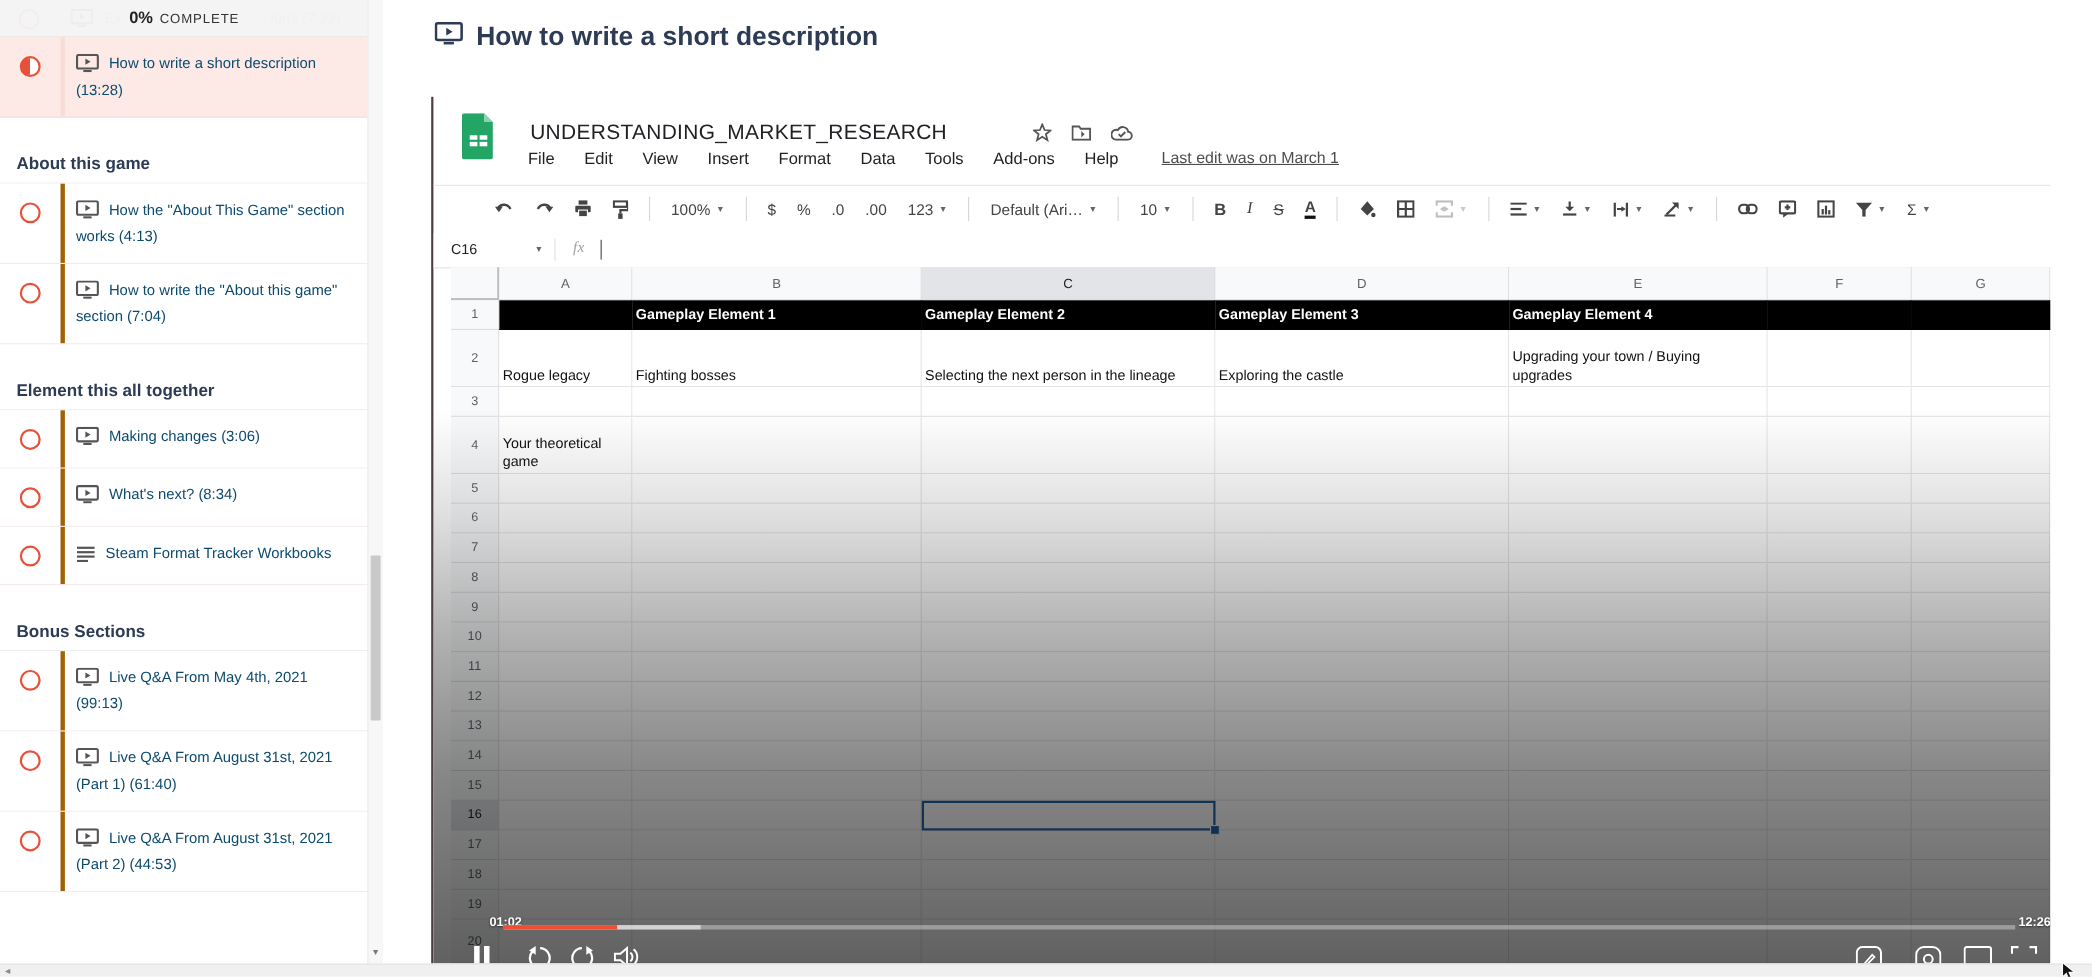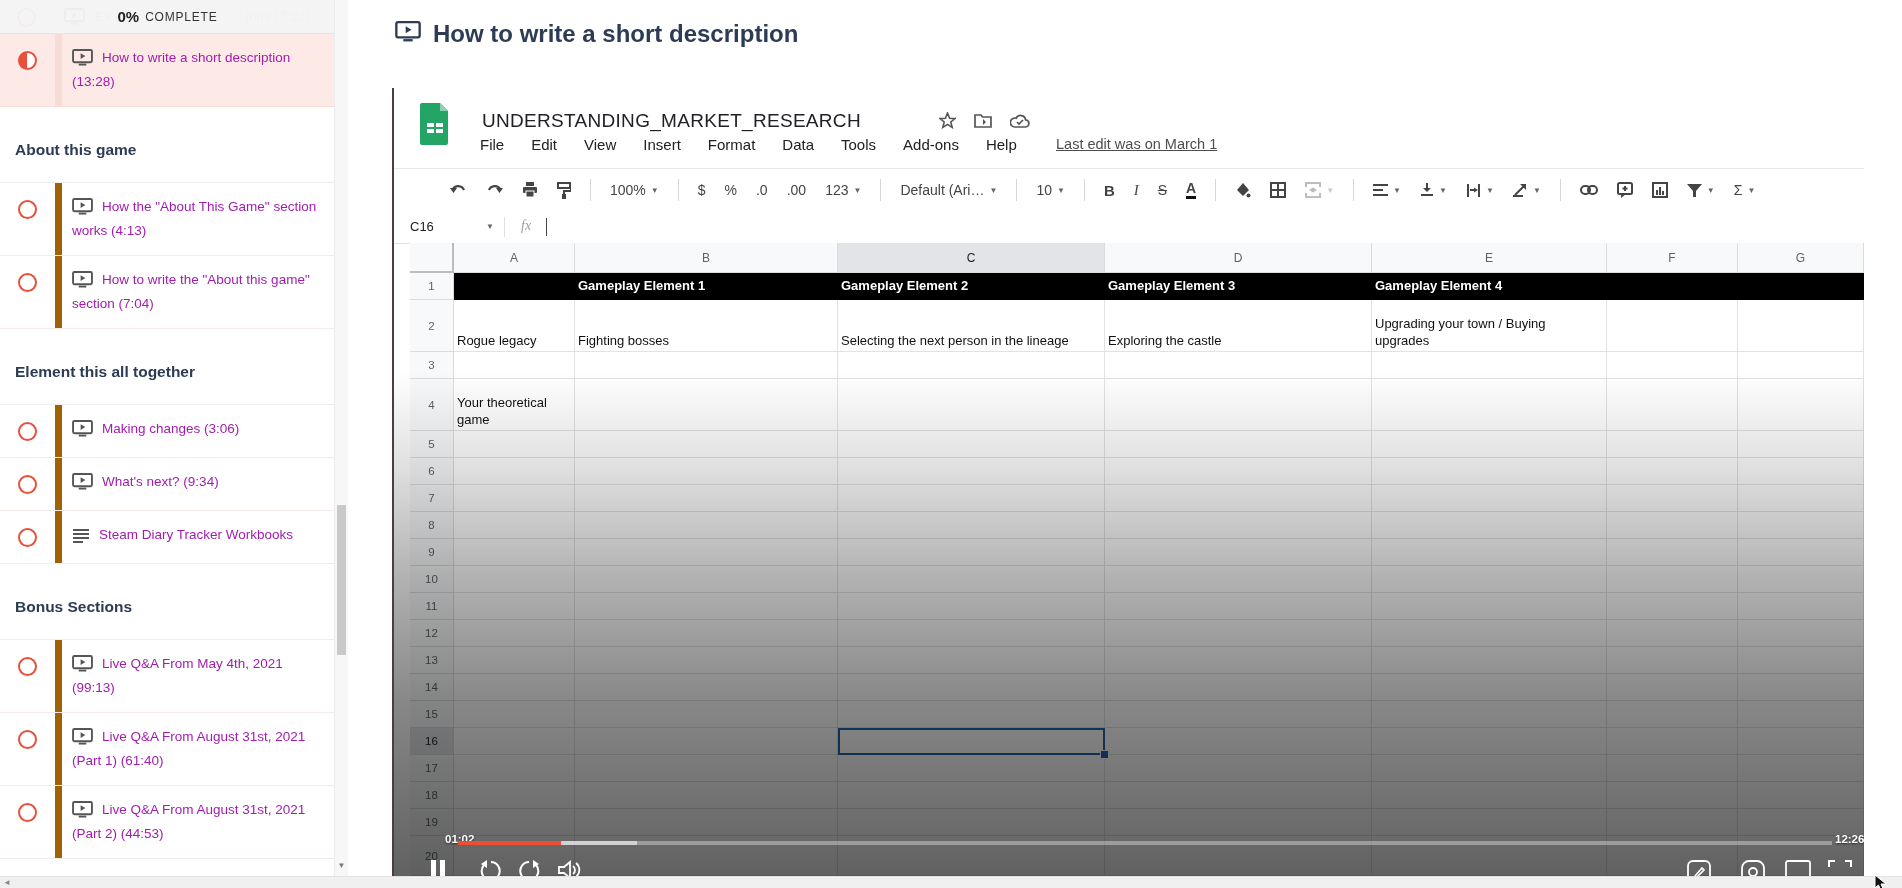--- a/index.html
+++ b/index.html
@@ -16,24 +16,24 @@
   .ghost-item .gi-b{position:absolute;left:246px;top:7px;font-size:13.5px;color:#949494;}
   .progress-overlay{position:absolute;inset:0;background:rgba(243,243,243,.90);border-bottom:1px solid #e6e6e6;
        display:flex;align-items:center;justify-content:center;gap:6px;}
   .progress-overlay .pct{font-size:15px;font-weight:bold;color:#222;}
   .progress-overlay .lbl{font-size:12px;color:#333;letter-spacing:.8px;}
   .course-item{display:flex;border-bottom:1px solid #f3ece9;background:#fff;cursor:pointer;}
   .course-item.active{background:#fdeae6;border-bottom-color:#f7ddd6;}
   .ci-status{flex:0 0 55px;display:flex;justify-content:center;padding-top:17px;}
   .circle{width:15px;height:15px;border:2px solid #e8503a;border-radius:50%;background:#fff;flex:0 0 auto;}
   .circle.half{background:linear-gradient(90deg,#e8503a 50%,#fff 50%);}
-  .ci-body{flex:1;border-left:7px solid #a16207;padding:14px 16px 14px 10px;font-size:13.5px;line-height:20px;color:#a21caf;}
+  .ci-body{flex:1;border-left:4px solid #a16207;padding:14px 16px 14px 10px;font-size:13.5px;line-height:20px;color:#0c4a6e;}
   .course-item.active .ci-body{border-left-color:#f7ddd6;}
   .lecture-icon{display:inline-block;vertical-align:-4px;margin-right:9px;}
-  .section-title{padding:34px 16px 23px 15px;font-size:15.5px;font-weight:bold;color:#2d3b54;border-bottom:1px solid #eee;}
+  .section-title{padding:34px 16px 7px 15px;font-size:15.5px;font-weight:bold;color:#2d3b54;border-bottom:1px solid #eee;}
   .side-scroll{position:absolute;right:0;top:0;width:13px;height:876px;background:#f7f7f7;border-left:1px solid #ececec;}
   .side-thumb{position:absolute;left:2px;width:9px;top:505px;height:150px;background:#c9c9c9;border-radius:1px;}
   .side-down{position:absolute;left:0;bottom:6px;width:13px;text-align:center;font-size:8px;color:#777;}
   
   .lesson-title{position:absolute;left:395px;top:20px;display:flex;align-items:center;gap:12px;
        font-size:24px;font-weight:bold;color:#2d3b54;}
   
   .video{position:absolute;left:392px;top:88px;width:1470px;height:788px;background:#fff;overflow:hidden;
          border-left:2px solid #4a3e3e;cursor:pointer;}
   .sheet{position:absolute;inset:0;font-family:"Liberation Sans",sans-serif;}
@@ -150,34 +150,34 @@
               </svg></span><span>Making changes (3:06)</span></div>
         </div>
         <div class="course-item">
           <div class="ci-status">
             <span class="circle"></span>
           </div>
           <div class="ci-body"><span class="lecture-icon"><svg width="21" height="17" viewBox="0 0 22 18">
                 <rect x="1" y="1" width="20" height="13" rx="1.5" fill="none" stroke="#555" stroke-width="2"></rect>
                 <polygon points="9,4.5 14,7.5 9,10.5" fill="#555"></polygon>
                 <rect x="7" y="15.5" width="8" height="2" fill="#555"></rect>
-              </svg></span><span>What's next? (9:34)</span></div>
+              </svg></span><span>What's next? (8:34)</span></div>
         </div>
         <div class="course-item">
           <div class="ci-status">
             <span class="circle"></span>
           </div>
           <div class="ci-body"><span class="lecture-icon"><svg width="18" height="15" viewBox="0 0 18 15">
                 <g fill="#555">
                   <rect x="1" y="1" width="16" height="2"></rect>
                   <rect x="1" y="5" width="16" height="2"></rect>
                   <rect x="1" y="9" width="16" height="2"></rect>
                   <rect x="1" y="13" width="10" height="2"></rect>
                 </g>
-              </svg></span><span>Steam Diary Tracker Workbooks</span></div>
+              </svg></span><span>Steam Format Tracker Workbooks</span></div>
         </div>
         <div class="section-title">Bonus Sections</div>
         <div class="course-item">
           <div class="ci-status">
             <span class="circle"></span>
           </div>
           <div class="ci-body"><span class="lecture-icon"><svg width="21" height="17" viewBox="0 0 22 18">
                 <rect x="1" y="1" width="20" height="13" rx="1.5" fill="none" stroke="#555" stroke-width="2"></rect>
                 <polygon points="9,4.5 14,7.5 9,10.5" fill="#555"></polygon>
                 <rect x="7" y="15.5" width="8" height="2" fill="#555"></rect>

